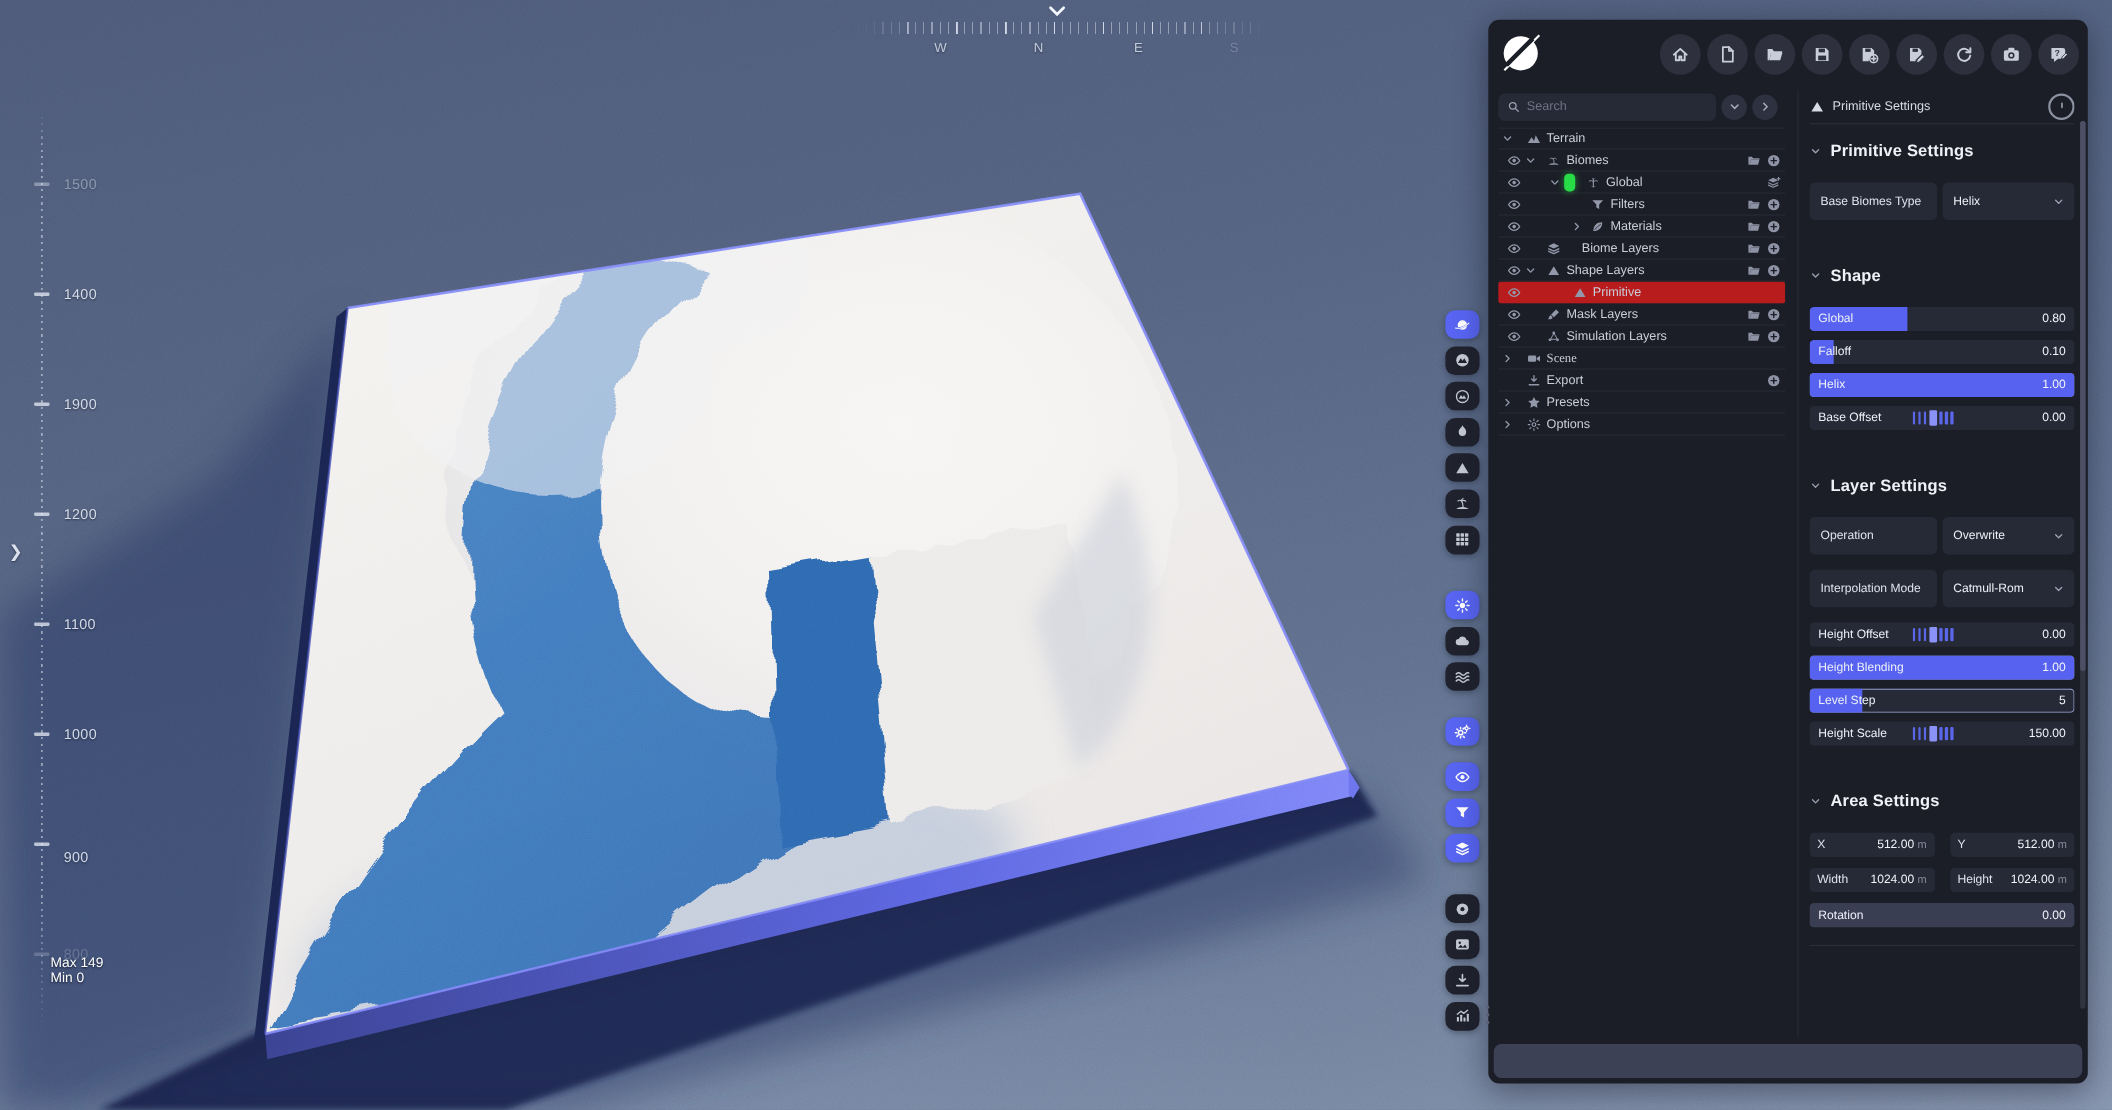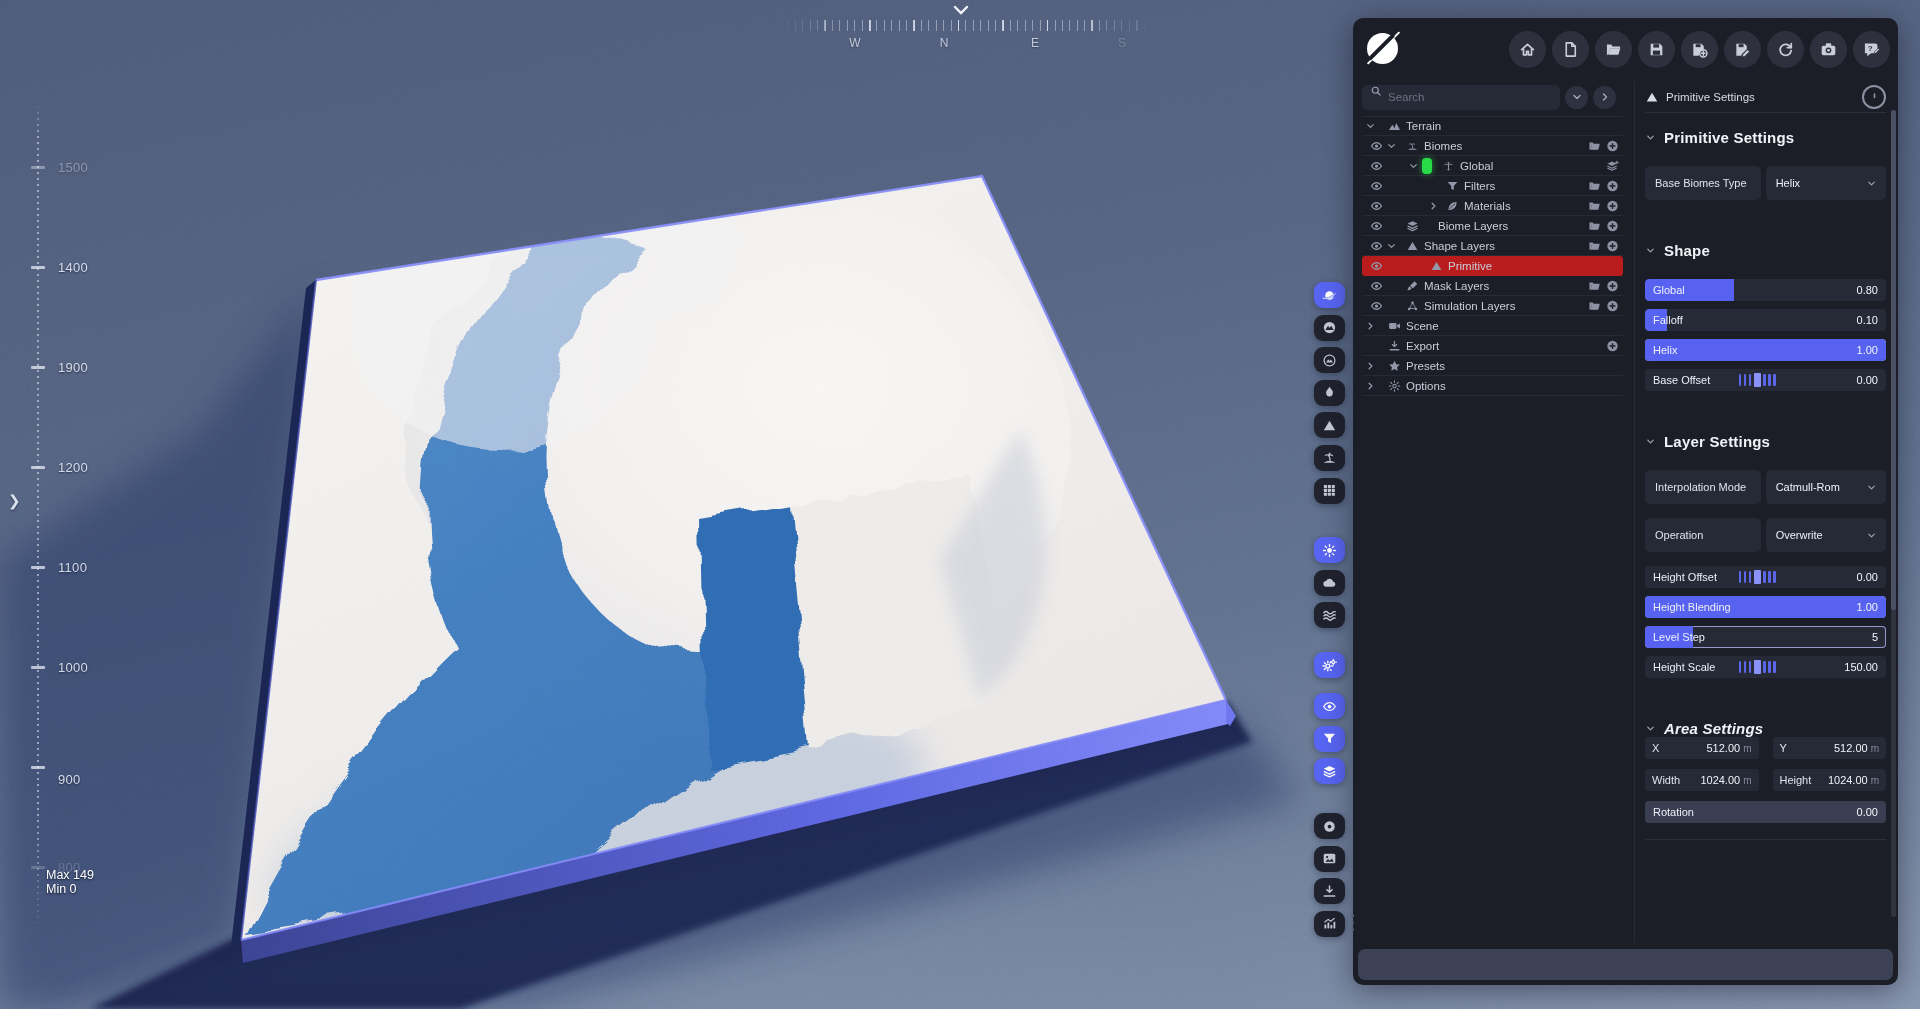--- a/index.html
+++ b/index.html
@@ -49,21 +49,21 @@
   #logo .disc { position:absolute; left:2px; top:2px; width:31px; height:31px; border-radius:50%; background:#fff; }
   #logo .slash-long { position:absolute; left:-4px; top:16px; width:45px; height:2px; background:#fff; transform:rotate(-45deg); }
   #logo .slash-gap  { position:absolute; left:1px;  top:16px; width:34px; height:3.5px; background:#1c1e27; transform:rotate(-45deg) translateY(-2.5px); }
   #top-icons { margin-left:auto; display:flex; gap:6px; }
   .tool-circle { width:37px; height:37px; border-radius:50%; background:#2e313d; display:flex;
     align-items:center; justify-content:center; color:#c9cdd9; cursor:pointer; }
   .tool-circle svg { width:17px; height:17px; }
 
   
   #search-row { position:absolute; left:9px; top:66px; width:260px; height:26px; display:flex; align-items:center; gap:5px; }
-  #search-box { flex:0 0 198px; height:25px; background:#262a36; border-radius:6px; display:flex; 
+  #search-box { flex:0 0 198px; height:25px; background:#262a36; border-radius:6px; display:flex; align-items:center;
     padding:0 8px; gap:6px; color:#9aa0b2; }
   #search-box input { background:transparent; border:0; outline:none; color:#cdd2df; font-size:11.5px; width:100%; }
   #search-box input::placeholder { color:#6d7386; }
   .mini-circle { width:23px; height:23px; border-radius:50%; background:#2e3140; color:#a7acbd;
     display:flex; align-items:center; justify-content:center; cursor:pointer; }
   .mini-circle svg { width:12px; height:12px; }
 
   
   #tree { position:absolute; left:9px; top:98px; width:261px; }
   .tree-row { position:relative; height:20px; border-bottom:1px solid #262a35; display:block; cursor:pointer; }
@@ -912,21 +912,21 @@
             </span>
           </span>
           <span class="tr-abs" style="left: 26px;">
             <span style="display: flex;">
               <svg viewBox="0 0 16 16" width="13" height="13" fill="none">
                 <rect x="1.4" y="4.4" width="9" height="7.2" rx="1.4" fill="currentColor"></rect>
                 <path d="M11 7.2l3.8-2.4v6.4L11 8.8z" fill="currentColor"></path>
               </svg>
             </span>
           </span>
-          <span class="tree-label" style="left: 44px;">Scene</span>
+          <span class="tree-label" style="left: 44px; font-family: Liberation Serif, serif;">Scene</span>
         </div>
         <div class="tree-row">
           <span class="tr-abs" style="left: 26px;">
             <span style="display: flex;">
               <svg viewBox="0 0 16 16" width="13" height="13" fill="none">
                 <path d="M8 2.4v6.2M5.4 6.2 8 8.6l2.6-2.4" stroke="currentColor" fill="none" stroke-linecap="round" stroke-linejoin="round" stroke-width="1.5"></path>
                 <path d="M2.8 12.6h10.4" stroke="currentColor" fill="none" stroke-linecap="round" stroke-linejoin="round" stroke-width="1.7"></path>
               </svg>
             </span>
           </span>
@@ -1066,45 +1066,45 @@
             <span class="chev">
               <span style="display: flex;">
                 <svg viewBox="0 0 16 16" width="11" height="11" fill="none">
                   <path d="M4 6l4 4 4-4" stroke="currentColor" fill="none" stroke-linecap="round" stroke-linejoin="round" stroke-width="1.8"></path>
                 </svg>
               </span>
             </span>
             <span>Layer Settings</span>
           </div>
           <div class="insp-row drop-row">
+            <div class="drop-label">Operation</div>
+            <div class="drop-value">
+              <span>Overwrite</span>
+              <span class="chev">
+                <span style="display: flex;">
+                  <svg viewBox="0 0 16 16" width="11" height="11" fill="none">
+                    <path d="M4 6l4 4 4-4" stroke="currentColor" fill="none" stroke-linecap="round" stroke-linejoin="round" stroke-width="1.8"></path>
+                  </svg>
+                </span>
+              </span>
+            </div>
+          </div>
+          <div class="insp-row drop-row">
             <div class="drop-label">Interpolation Mode</div>
             <div class="drop-value">
               <span>Catmull-Rom</span>
               <span class="chev">
                 <span style="display: flex;">
                   <svg viewBox="0 0 16 16" width="11" height="11" fill="none">
                     <path d="M4 6l4 4 4-4" stroke="currentColor" fill="none" stroke-linecap="round" stroke-linejoin="round" stroke-width="1.8"></path>
                   </svg>
                 </span>
               </span>
             </div>
           </div>
-          <div class="insp-row drop-row">
-            <div class="drop-label">Operation</div>
-            <div class="drop-value">
-              <span>Overwrite</span>
-              <span class="chev">
-                <span style="display: flex;">
-                  <svg viewBox="0 0 16 16" width="11" height="11" fill="none">
-                    <path d="M4 6l4 4 4-4" stroke="currentColor" fill="none" stroke-linecap="round" stroke-linejoin="round" stroke-width="1.8"></path>
-                  </svg>
-                </span>
-              </span>
-            </div>
-          </div>
           <div class="insp-row slider">
             <span class="dial-ticks">
               <i></i>
               <i></i>
               <i></i>
               <i class="center"></i>
               <i></i>
               <i></i>
               <i></i>
             </span>
@@ -1127,21 +1127,21 @@
               <i></i>
               <i></i>
               <i class="center"></i>
               <i></i>
               <i></i>
               <i></i>
             </span>
             <span class="s-label">Height Scale</span>
             <span class="s-value">150.00</span>
           </div>
-          <div class="section-title" style="margin-top: 42px;  font-style: italic;">
+          <div class="section-title" style="margin-top: 42px; margin-bottom: 20px;">
             <span class="chev">
               <span style="display: flex;">
                 <svg viewBox="0 0 16 16" width="11" height="11" fill="none">
                   <path d="M4 6l4 4 4-4" stroke="currentColor" fill="none" stroke-linecap="round" stroke-linejoin="round" stroke-width="1.8"></path>
                 </svg>
               </span>
             </span>
             <span>Area Settings</span>
           </div>
           <div class="insp-row fields2">

